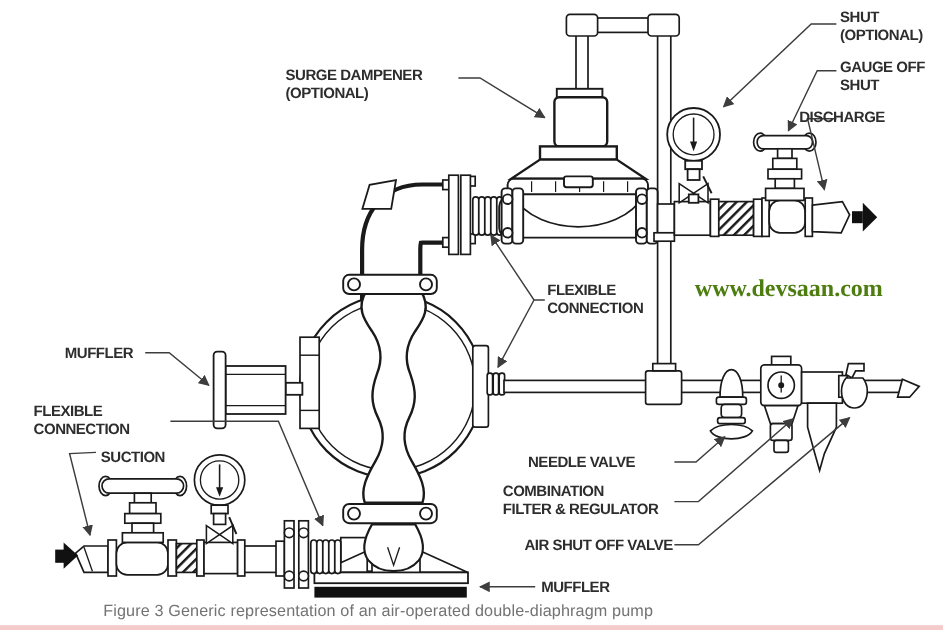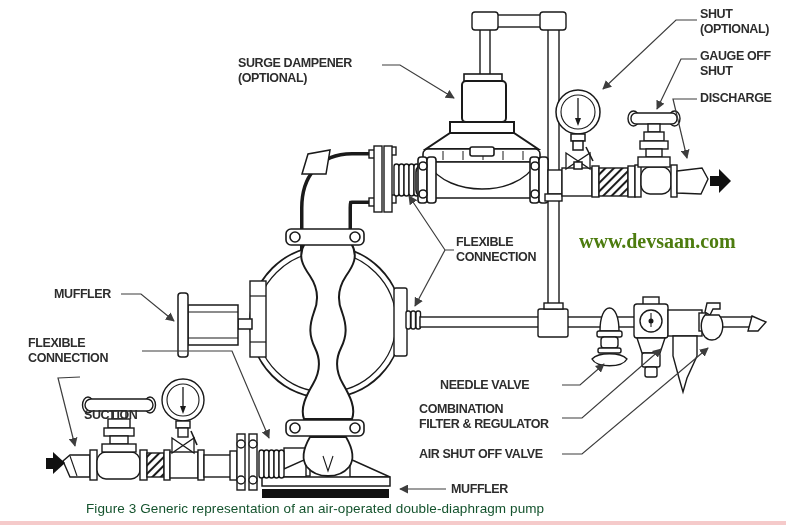--- a/index.html
+++ b/index.html
@@ -3,21 +3,21 @@
 <meta charset="utf-8">
 <style>
   html,body{margin:0;padding:0;background:#fff;}
   #stage{position:relative;width:786px;height:525px;background:#ffffff;overflow:hidden;
          font-family:"Liberation Sans",sans-serif;}
   #art{position:absolute;left:0;top:0;}
   .lbl{position:absolute;font:bold 12.5px "Liberation Sans",sans-serif;letter-spacing:-0.4px;
        color:#2d2d2d;line-height:15px;white-space:nowrap;}
   .lbl.r{text-align:left;}
   #caption{position:absolute;left:86px;top:501px;font:13.5px "Liberation Sans",sans-serif;
-           color:#14532d;letter-spacing:0.1px;}
+           color:#737373;letter-spacing:0.1px;}
   #watermark{position:absolute;left:579px;top:230px;font:bold 20px "Liberation Serif",serif;
              color:#4d7c0f;}
   #pinkedge{position:absolute;left:0;bottom:0;width:786px;height:4px;background:#f5caca;}
 </style>
 </head>
 <body>
 
 <div id="stage">
 
 <svg id="art" width="786" height="525" viewBox="0 0 786 525">
@@ -276,44 +276,44 @@
 <div class="lbl" style="left:700px;top:7px;">
   <div>SHUT</div>
   <div>(OPTIONAL)</div>
 </div>
 
 <div class="lbl" style="left:700px;top:49px;">
   <div>GAUGE OFF</div>
   <div>SHUT</div>
 </div>
 
-<div class="lbl" style="left:700px;top:91px;">DISCHARGE</div>
+<div class="lbl" style="left:666px;top:91px;">DISCHARGE</div>
 
 <div class="lbl" style="left:456px;top:235px;">
   <div>FLEXIBLE</div>
   <div>CONNECTION</div>
 </div>
 
 <div class="lbl" style="left:54px;top:287px;">MUFFLER</div>
 
 <div class="lbl r" style="left:28px;top:336px;width:112px;">
   <div>FLEXIBLE</div>
   <div>CONNECTION</div>
 </div>
 
-<div class="lbl" style="left:84px;top:374px;margin-top:34px;">SUCTION</div>
+<div class="lbl" style="left:84px;top:374px;">SUCTION</div>
 
 <div class="lbl r" style="left:419px;top:402px;width:140px;">
   <div>COMBINATION</div>
   <div>FILTER &amp; REGULATOR</div>
 </div>
 
 <div class="lbl r" style="left:440px;top:378px;width:120px;">NEEDLE VALVE</div>
 
-<div class="lbl r" style="left:419px;top:447px;width:140px;">AIR SHUT OFF VALVE</div>
+<div class="lbl r" style="left:437px;top:447px;width:140px;">AIR SHUT OFF VALVE</div>
 
 <div class="lbl" style="left:451px;top:482px;">MUFFLER</div>
 
 <div id="watermark">www.devsaan.com</div>
 
 <div id="caption">Figure 3 Generic representation of an air-operated double-diaphragm pump</div>
 
 <div id="pinkedge"></div>
 
 </div>

